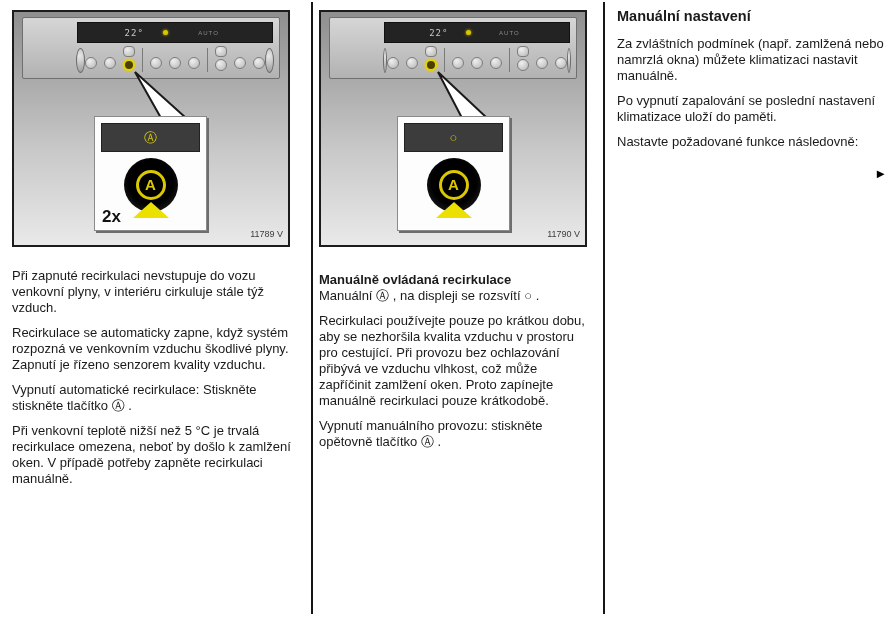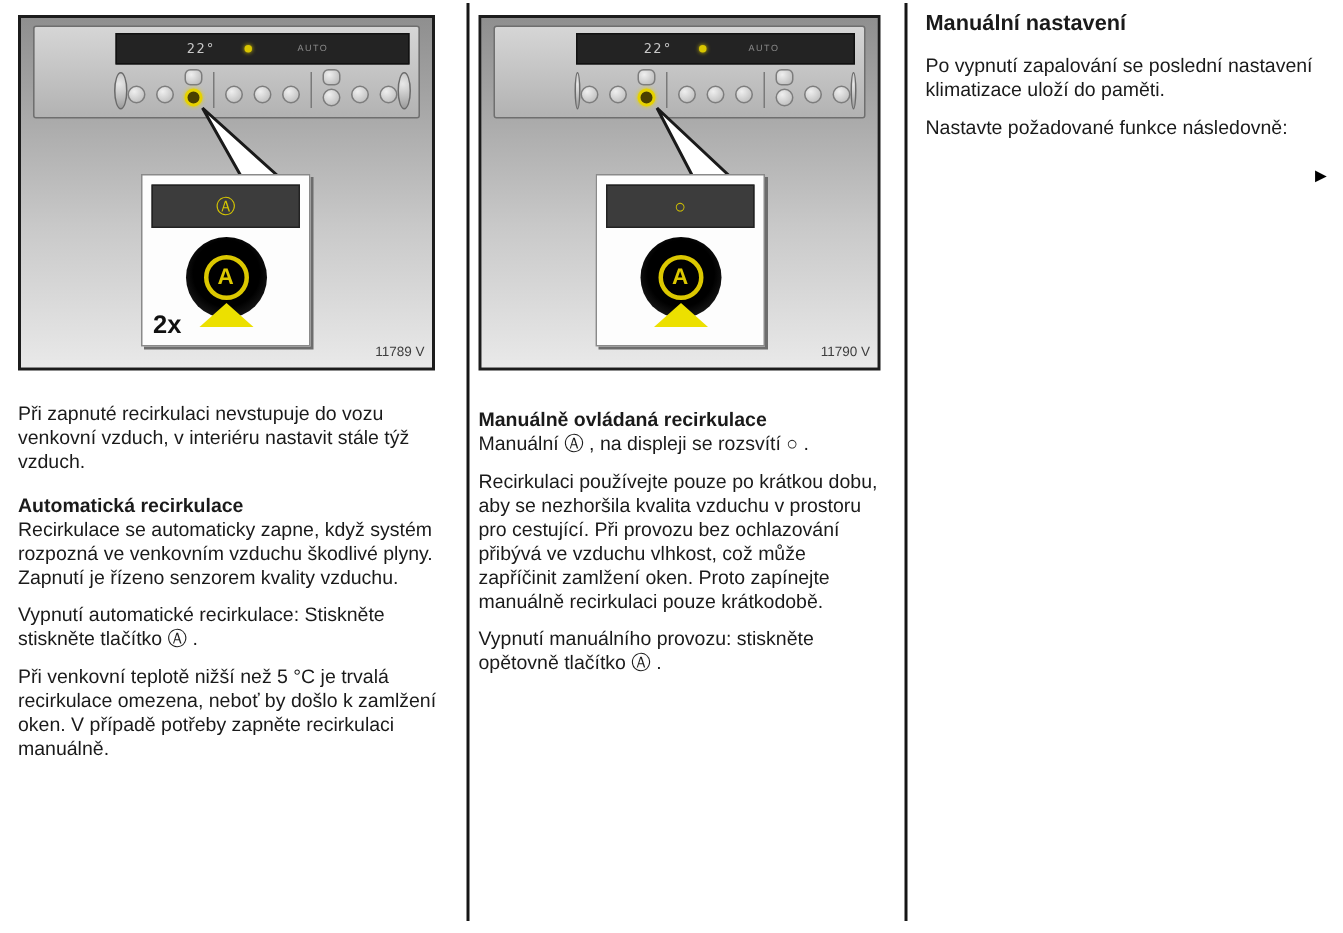--- a/index.html
+++ b/index.html
@@ -121,22 +121,21 @@
         <div class="big-btn">
           <span class="ring">A</span>
           <span class="tri"></span>
         </div>
         <span class="press-count">2x</span>
       </div>
       <span class="fig-caption">11789 V</span>
     </div>
 
     <div class="text-block">
-      <div class="p sym">Při zapnuté recirkulaci nevstupuje do vozu venkovní vzduch, v interiéru nastavit stále týž vzduch.</div>
-      <div class="h2" style="margin-top:13px;">Automatická recirkulace</div>
+      <div class="p sym">Při zapnuté recirkulaci nevstupuje do vozu venkovní plyny, v interiéru cirkuluje stále týž vzduch.</div>
       <div class="p sym">Recirkulace se automaticky zapne, když systém rozpozná ve venkovním vzduchu škodlivé plyny. Zapnutí je řízeno senzorem kvality vzduchu.</div>
       <div class="p sym">Vypnutí automatické recirkulace: Stiskněte stiskněte tlačítko Ⓐ .</div>
       <div class="p sym">Při venkovní teplotě nižší než 5 °C je trvalá recirkulace omezena, neboť by došlo k zamlžení oken. V případě potřeby zapněte recirkulaci manuálně.</div>
     </div>
   </div>
 
   <div class="col col-middle">
     <div class="figure mid">
       <div class="panel">
         <div class="panel-display">
@@ -186,18 +185,19 @@
     <div class="text-block" style="margin-top:25px;">
       <div class="h2">Manuálně ovládaná recirkulace</div>
       <div class="p sym">Manuální Ⓐ , na displeji se rozsvítí ○ .</div>
       <div class="p sym">Recirkulaci používejte pouze po krátkou dobu, aby se nezhoršila kvalita vzduchu v prostoru pro cestující. Při provozu bez ochlazování přibývá ve vzduchu vlhkost, což může zapříčinit zamlžení oken. Proto zapínejte manuálně recirkulaci pouze krátkodobě.</div>
       <div class="p sym">Vypnutí manuálního provozu: stiskněte opětovně tlačítko Ⓐ .</div>
     </div>
   </div>
 
   <div class="col col-right">
     <div class="h1">Manuální nastavení</div>
+    <div class="p sym">Za zvláštních podmínek (např. zamlžená nebo namrzlá okna) můžete klimatizaci nastavit manuálně.</div>
     <div class="p sym">Po vypnutí zapalování se poslední nastavení klimatizace uloží do paměti.</div>
     <div class="p sym">Nastavte požadované funkce následovně:</div>
     <div class="next-arrow">►</div>
   </div>
 
 </div>
 
 </body></html>

